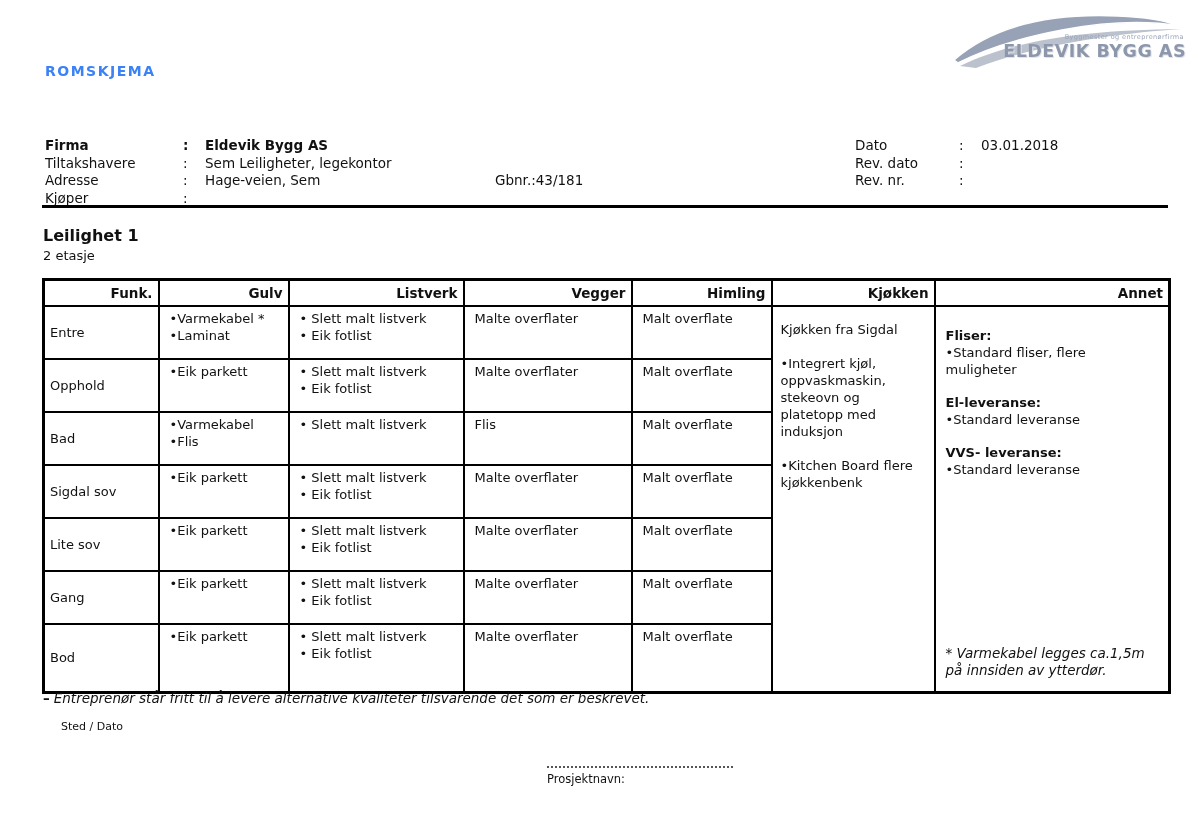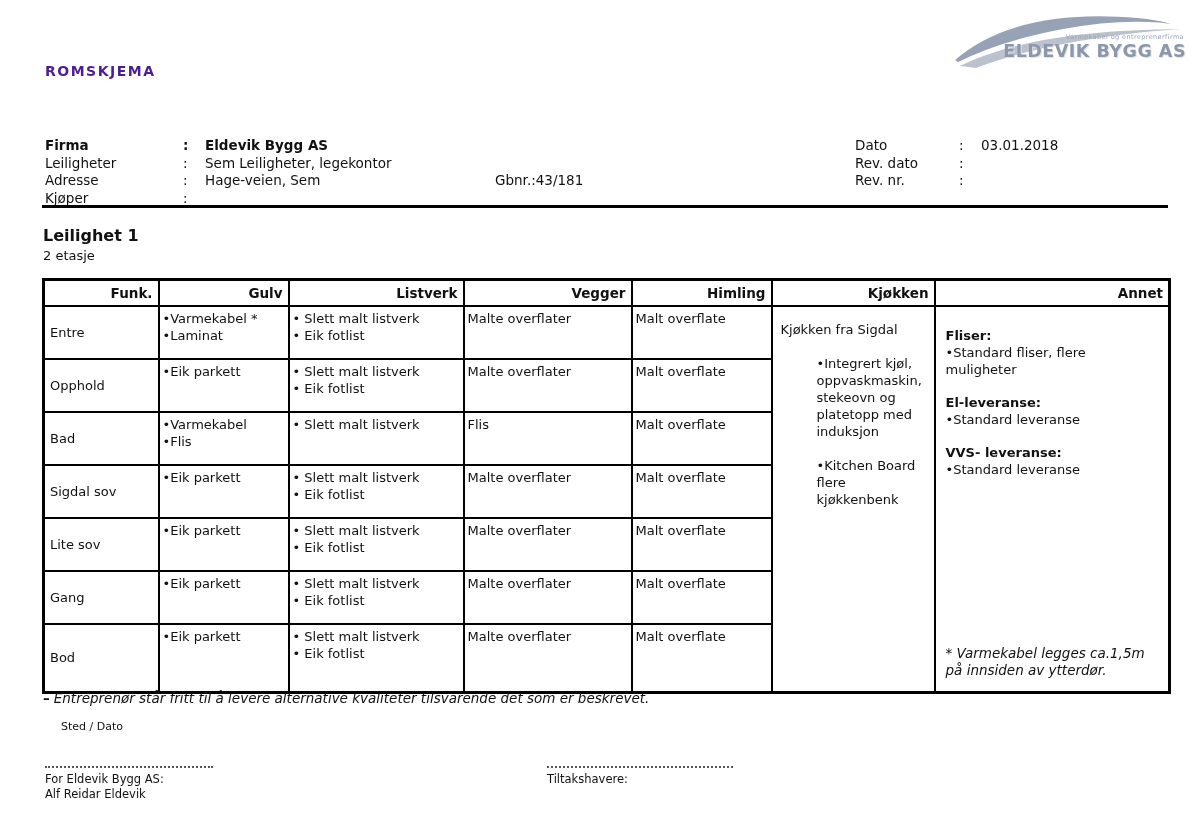--- a/index.html
+++ b/index.html
@@ -1,21 +1,21 @@
 <!DOCTYPE html>
 <html><head>
 <meta charset="utf-8">
 <style>
   html,body{margin:0;padding:0;background:#fff;}
   .page{position:relative;width:1200px;height:818px;background:#ffffff;overflow:hidden;
         font-family:"DejaVu Sans","Liberation Sans",sans-serif;color:#111;}
 
   
   .doc-title{position:absolute;left:45px;top:63px;font-size:14px;font-weight:bold;
-             letter-spacing:1.5px;color:#4c1d95;}
+             letter-spacing:1.5px;color:#3b82f6;}
   .logo{position:absolute;left:948px;top:10px;width:240px;height:62px;}
   .logo svg{position:absolute;left:0;top:0;}
   .logo-tagline{position:absolute;right:4px;top:23px;font-size:6.5px;color:#9aa4b8;
                 letter-spacing:0.4px;white-space:nowrap;}
   .logo-name{position:absolute;right:2px;top:31px;font-size:17.5px;font-weight:bold;
              color:#8d97ac;letter-spacing:0.5px;white-space:nowrap;
              text-shadow:1px 1px 0 #dfe3ea;}
 
   
   .info-left{position:absolute;left:45px;top:137px;font-size:13.5px;line-height:17.6px;}
@@ -34,23 +34,23 @@
 
   
   table.romtable{position:absolute;left:42px;top:278px;width:1126px;border-collapse:collapse;
                  table-layout:fixed;font-size:13px;border:3px solid #000;}
   .romtable th,.romtable td{border:2px solid #000;}
   .romtable th{height:22px;text-align:right;font-size:13.5px;font-weight:bold;
                padding:1px 5px;vertical-align:middle;}
   tr.r{height:53px;}
   tr.rlast{height:68px;}
   td.funk{vertical-align:middle;padding:12px 5px;margin-left:44px;}
-  td.c{vertical-align:top;padding:3px 3px;white-space:pre-line;line-height:17px;}
+  td.c{vertical-align:top;padding:3px 10px;white-space:pre-line;line-height:17px;}
   td.kj{vertical-align:top;padding:14px 8px 8px 8px;line-height:17px;}
-  .kj-item{margin-top:17px;margin-left:36px;}
+  .kj-item{margin-top:17px;}
   td.annet{vertical-align:top;padding:20px 18px 8px 10px;line-height:17px;}
   .an-wrap{height:352px;display:flex;flex-direction:column;}
   .an-title{font-weight:bold;}
   .an-sec{margin-bottom:16px;}
   .an-note{margin-top:auto;font-style:italic;white-space:pre-line;font-size:13.5px;}
 
   
   .disclaimer{position:absolute;left:43px;top:690px;font-size:13.5px;font-style:italic;}
   .disclaimer .dash{font-style:normal;font-weight:bold;margin-right:4px;}
   .sted{position:absolute;left:45px;top:720px;font-size:11px;margin-left:16px;}
@@ -65,32 +65,32 @@
 
 <div class="page">
 
   <div class="doc-title">ROMSKJEMA</div>
 
   <div class="logo">
     <svg width="240" height="62" viewBox="0 0 240 62">
       <path d="M12 56 C 62 32, 130 20, 233 19 C 172 23, 92 34, 28 58 Z" fill="#bcc2cd"></path>
       <path d="M6 50 C 46 15, 102 3, 170 6 C 196 7, 219 11, 232 16 C 196 10, 152 13, 114 20 C 72 28, 37 39, 10 53 Z" fill="#98a2b6" stroke="#ffffff" stroke-width="1.5"></path>
     </svg>
-    <div class="logo-tagline">Varmekabel og entreprenørfirma</div>
+    <div class="logo-tagline">Byggmester og entreprenørfirma</div>
     <div class="logo-name">ELDEVIK BYGG AS</div>
   </div>
 
   <div class="info-left">
     <div class="info-row">
       <span class="lbl b">Firma</span>
       <span class="sep b">:</span>
       <span class="b">Eldevik Bygg AS</span>
     </div>
     <div class="info-row">
-      <span class="lbl">Leiligheter</span>
+      <span class="lbl">Tiltakshavere</span>
       <span class="sep">:</span>
       <span>Sem Leiligheter, legekontor</span>
     </div>
     <div class="info-row">
       <span class="lbl">Adresse</span>
       <span class="sep">:</span>
       <span>Hage-veien, Sem</span>
       <span class="gbnr">Gbnr.:43/181</span>
     </div>
     <div class="info-row">
@@ -226,24 +226,19 @@
       </tr>
     </tbody>
   </table>
 
   <div class="disclaimer">
     <span class="dash">–</span><span>Entreprenør står fritt til å levere alternative kvaliteter tilsvarende det som er beskrevet.</span>
   </div>
 
   <div class="sted">Sted / Dato</div>
 
-  <div class="sig-left">
-    <div class="dotline dl-left"></div>
-    <div>For Eldevik Bygg AS:</div>
-    <div>Alf Reidar Eldevik</div>
-  </div>
 
   <div class="sig-right">
     <div class="dotline dl-right"></div>
-    <div>Tiltakshavere:</div>
+    <div>Prosjektnavn:</div>
   </div>
 
 </div>
 
 </body></html>

